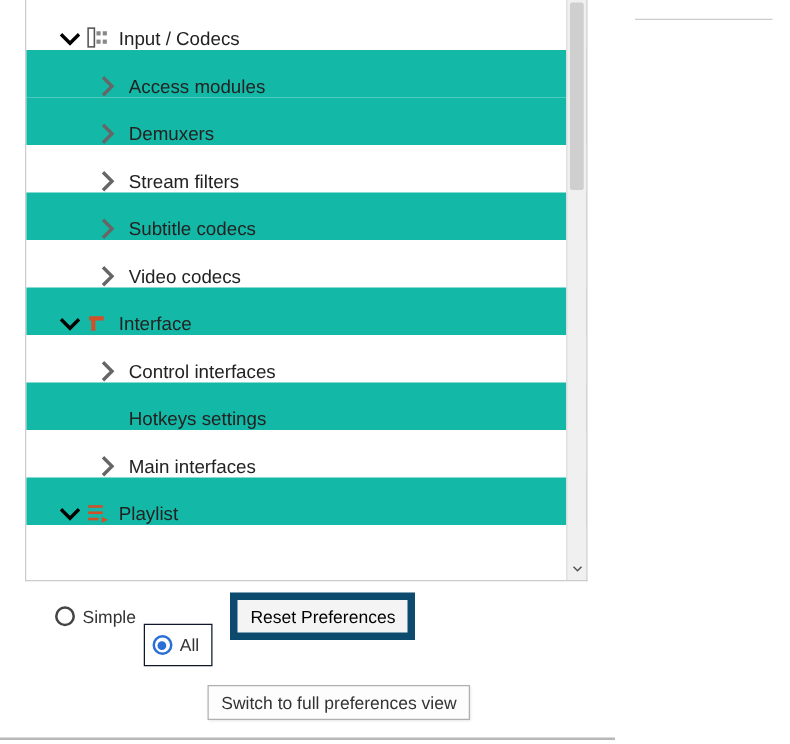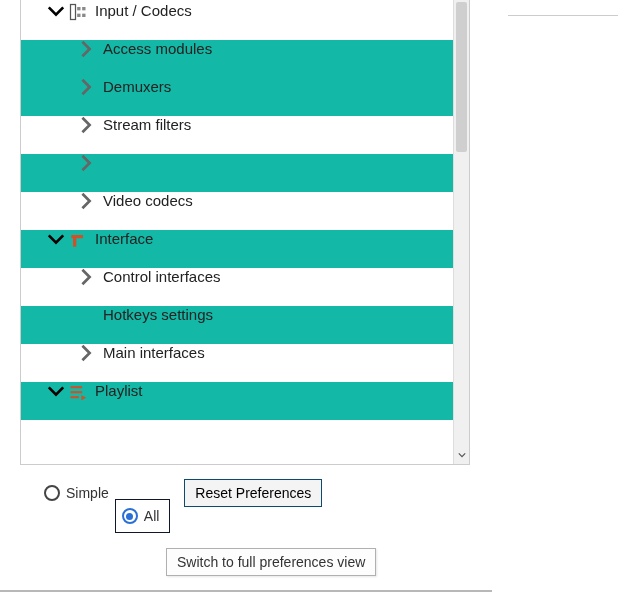--- a/index.html
+++ b/index.html
@@ -31,21 +31,21 @@
     .tree {
       height: 100%;
       overflow-y: hidden;
       position: relative;
     }
     .tree-inner {
       padding: 2px 0;
     }
     .tree-row {
       display: flex;
-      align-items: flex-start;
+      align-items: flex-end;
       height: 38px;
       padding-left: 26px;
       cursor: default;
     }
     .tree-row.zebra {
       background: #14b8a6;
     }
     .tree-row .chev {
       width: 18px;
       display: inline-flex;
@@ -166,21 +166,21 @@
       border: 1px solid #0f172a;
       padding: 0 10px 0 6px;
       height: 34px;
       margin-top: 46px;
     }
     .reset-btn {
       margin-left: 14px;
       padding: 5px 10px;
       font-size: 14px;
       background: #f4f4f4;
-      border: 1px solid #0c4a6e;
+      border: 6px solid #0c4a6e;
       cursor: pointer;
     }
     .tooltip {
       position: absolute;
       left: 166px;
       top: 548px;
       background: #fdfdfd;
       border: 1px solid #b0b0b0;
       padding: 5px 10px;
       font-size: 14px;
@@ -254,20 +254,21 @@
             </svg>
         </span>
         <span class="label">Stream filters</span>
       </div>
       <div class="tree-row child zebra">
         <span class="chev">
           <svg viewBox="0 0 10 10">
               <path d="M3 1 L7 5 L3 9" fill="none" stroke="#666" stroke-width="1.5"></path>
             </svg>
         </span>
+        <span class="label">Subtitle codecs</span>
       </div>
       <div class="tree-row child">
         <span class="chev">
           <svg viewBox="0 0 10 10">
               <path d="M3 1 L7 5 L3 9" fill="none" stroke="#666" stroke-width="1.5"></path>
             </svg>
         </span>
         <span class="label">Video codecs</span>
       </div>
 

